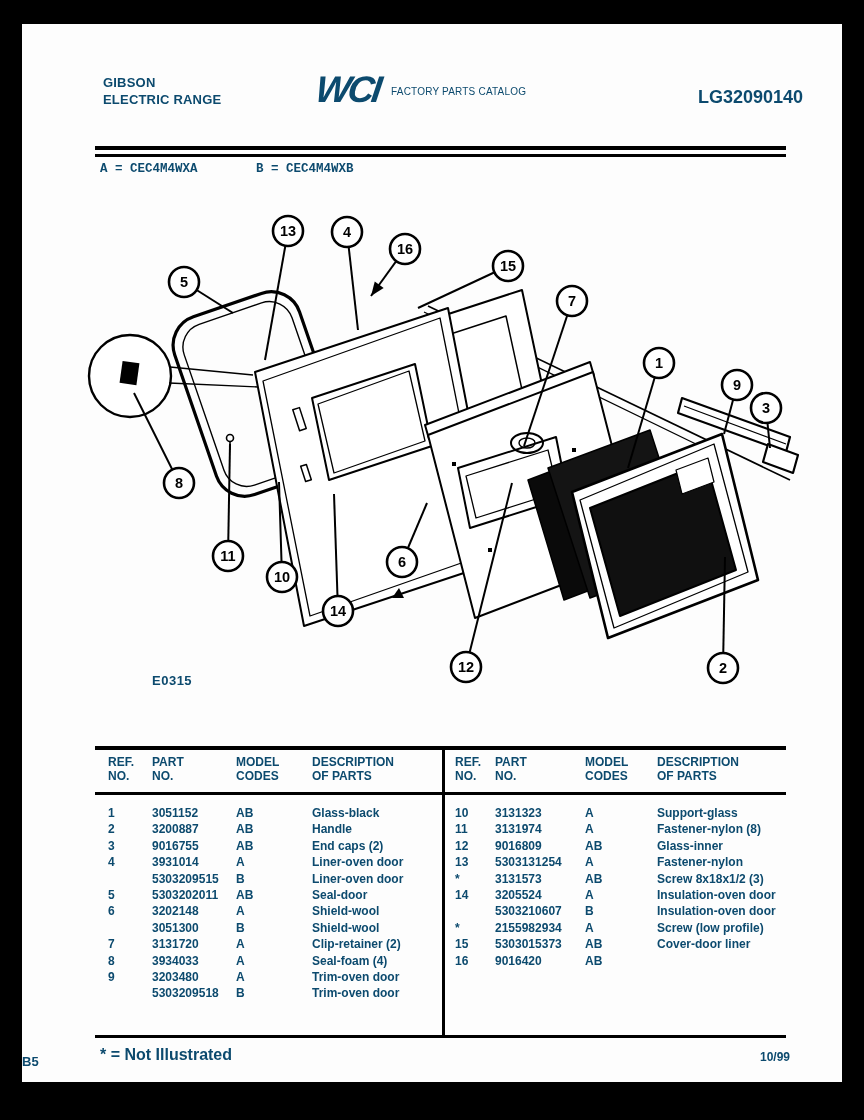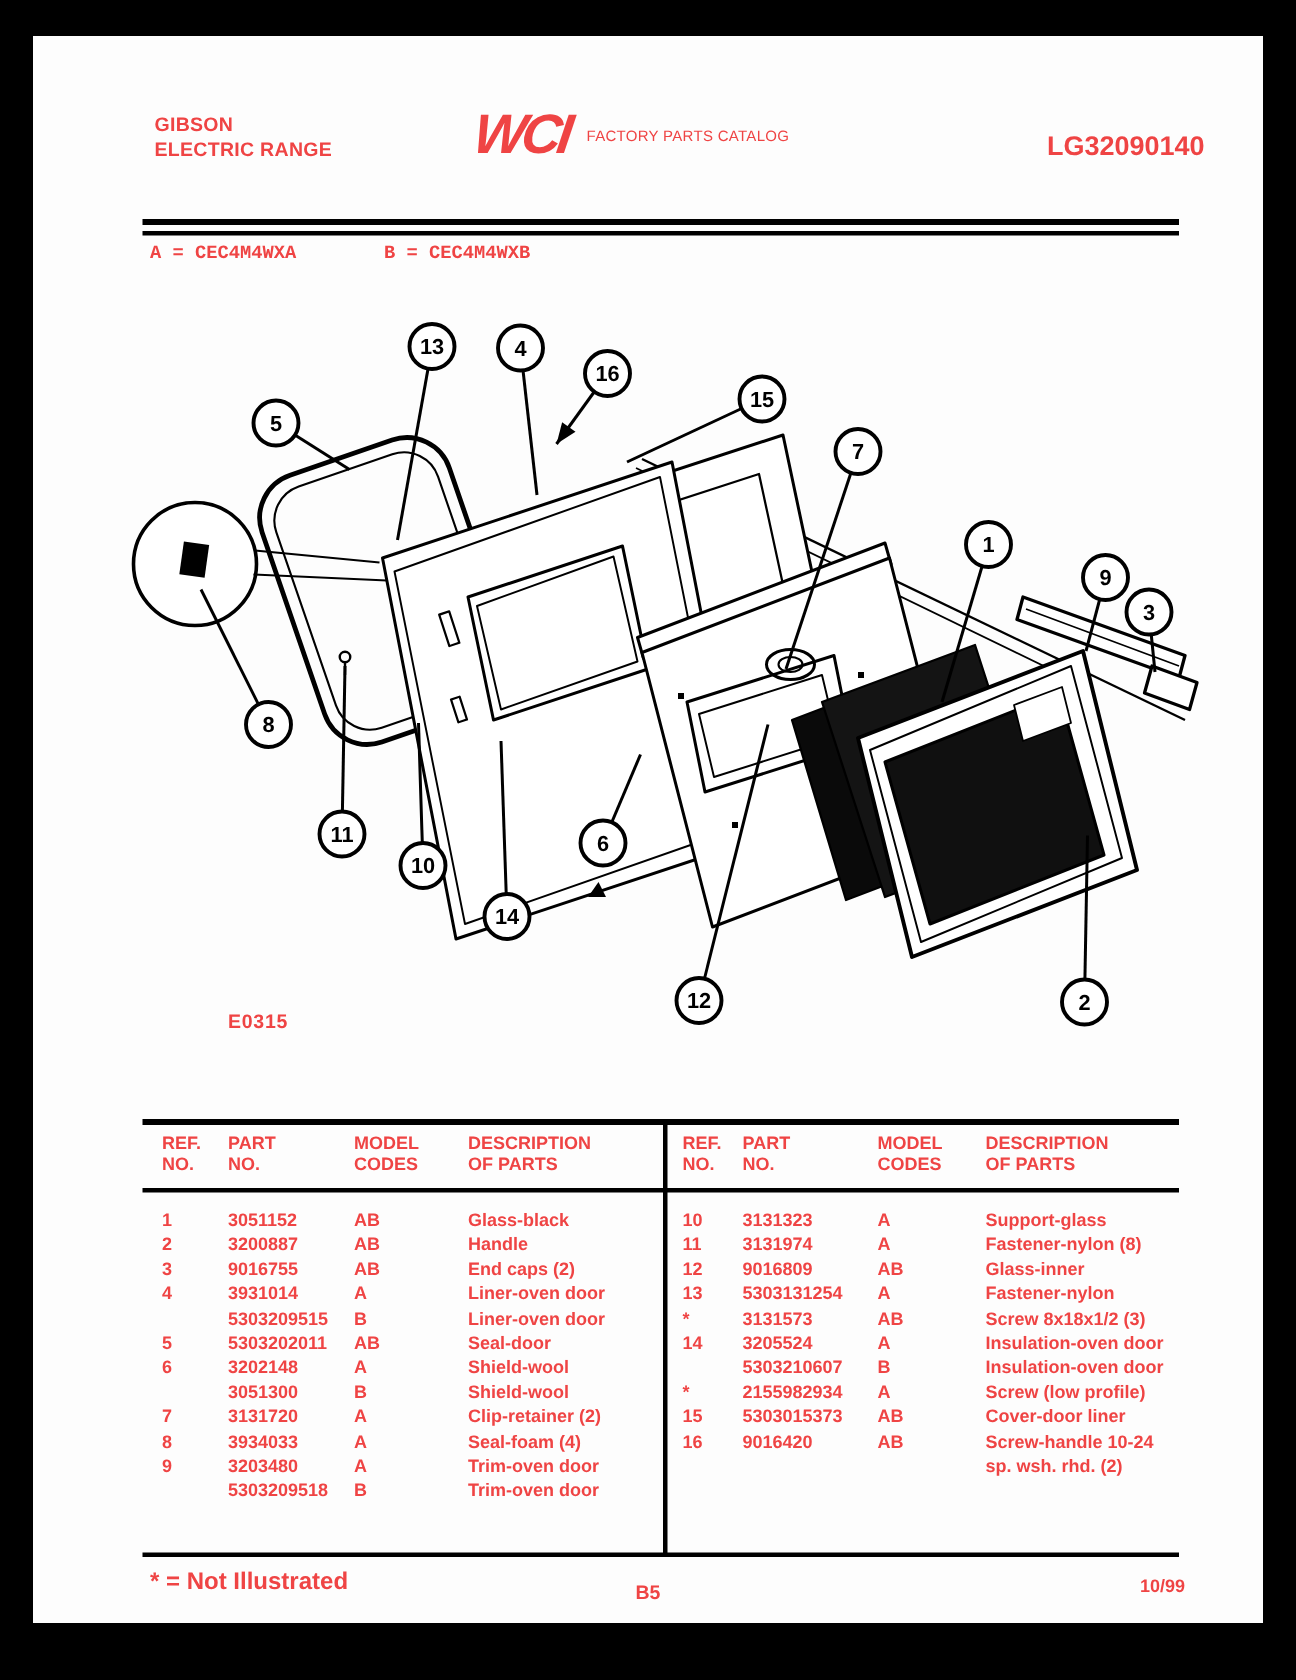--- a/index.html
+++ b/index.html
@@ -4,21 +4,21 @@
 <style>
   html,body{margin:0;padding:0;}
   body{
     width:864px;height:1120px;position:relative;overflow:hidden;
     background:#000;
     font-family:"Liberation Sans", sans-serif;
     -webkit-font-smoothing:antialiased;
   }
   .page{
     position:absolute;left:22px;top:24px;width:820px;height:1058px;
-    background:#fdfdfd;color:#ef4444;
+    background:#fdfdfd;color:#0c4a6e;
   }
   .abs{position:absolute;}
   
   .brand{left:81px;top:50px;font-weight:bold;font-size:13px;line-height:17px;letter-spacing:.2px;}
   .logo{
     left:294px;top:46px;font-size:37px;font-weight:900;font-style:italic;
     transform:skewX(-8deg);letter-spacing:-3px;line-height:40px;
   }
   .cat-title{left:369px;top:62px;font-weight:normal;font-size:10px;letter-spacing:.2px;}
   .doc-no{left:676px;top:63px;font-weight:bold;font-size:18px;}
@@ -32,21 +32,21 @@
   .phead{display:grid;position:absolute;top:732px;line-height:13.5px;}
   .phead .hc div{display:block;}
   .grid-l{grid-template-columns:44px 84px 76px auto;left:86px;width:330px;}
   .grid-r{grid-template-columns:40px 90px 72px auto;left:433px;width:330px;}
   .prows{position:absolute;top:781px;}
   .prow{display:grid;line-height:16.4px;}
   .prow.gl{grid-template-columns:44px 84px 76px auto;}
   .prow.gr{grid-template-columns:40px 90px 72px auto;}
   
   .foot-note{left:78px;top:1022px;font-weight:bold;font-size:16px;}
-  .foot-page{left:0;top:1030px;width:820px;text-align:center;font-weight:bold;font-size:13px;}
+  .foot-page{left:0;top:1030px;width:820px;text-align:left;font-weight:bold;font-size:13px;}
   .foot-date{right:52px;top:1026px;font-weight:bold;font-size:12px;margin-left:20px;}
 </style>
 </head>
 <body>
 
 <div class="page">
 
   <div class="abs brand">
     <div>GIBSON</div>
     <div>ELECTRIC RANGE</div>
@@ -231,21 +231,20 @@
       <div class="prow gr">
         <span>15</span>
         <span>5303015373</span>
         <span>AB</span>
         <span>Cover-door liner</span>
       </div>
       <div class="prow gr">
         <span>16</span>
         <span>9016420</span>
         <span>AB</span>
-        <span>Screw-handle 10-24<div>sp. wsh. rhd. (2)</div></span>
       </div>
     </div>
 
   <div class="abs foot-note">* = Not Illustrated</div>
   <div class="abs foot-page">B5</div>
   <div class="abs foot-date">10/99</div>
 </div>
 
 <svg id="diagram-svg" viewBox="0 0 864 1120">
   <g stroke="#000" fill="none" stroke-width="2" stroke-linejoin="round">

